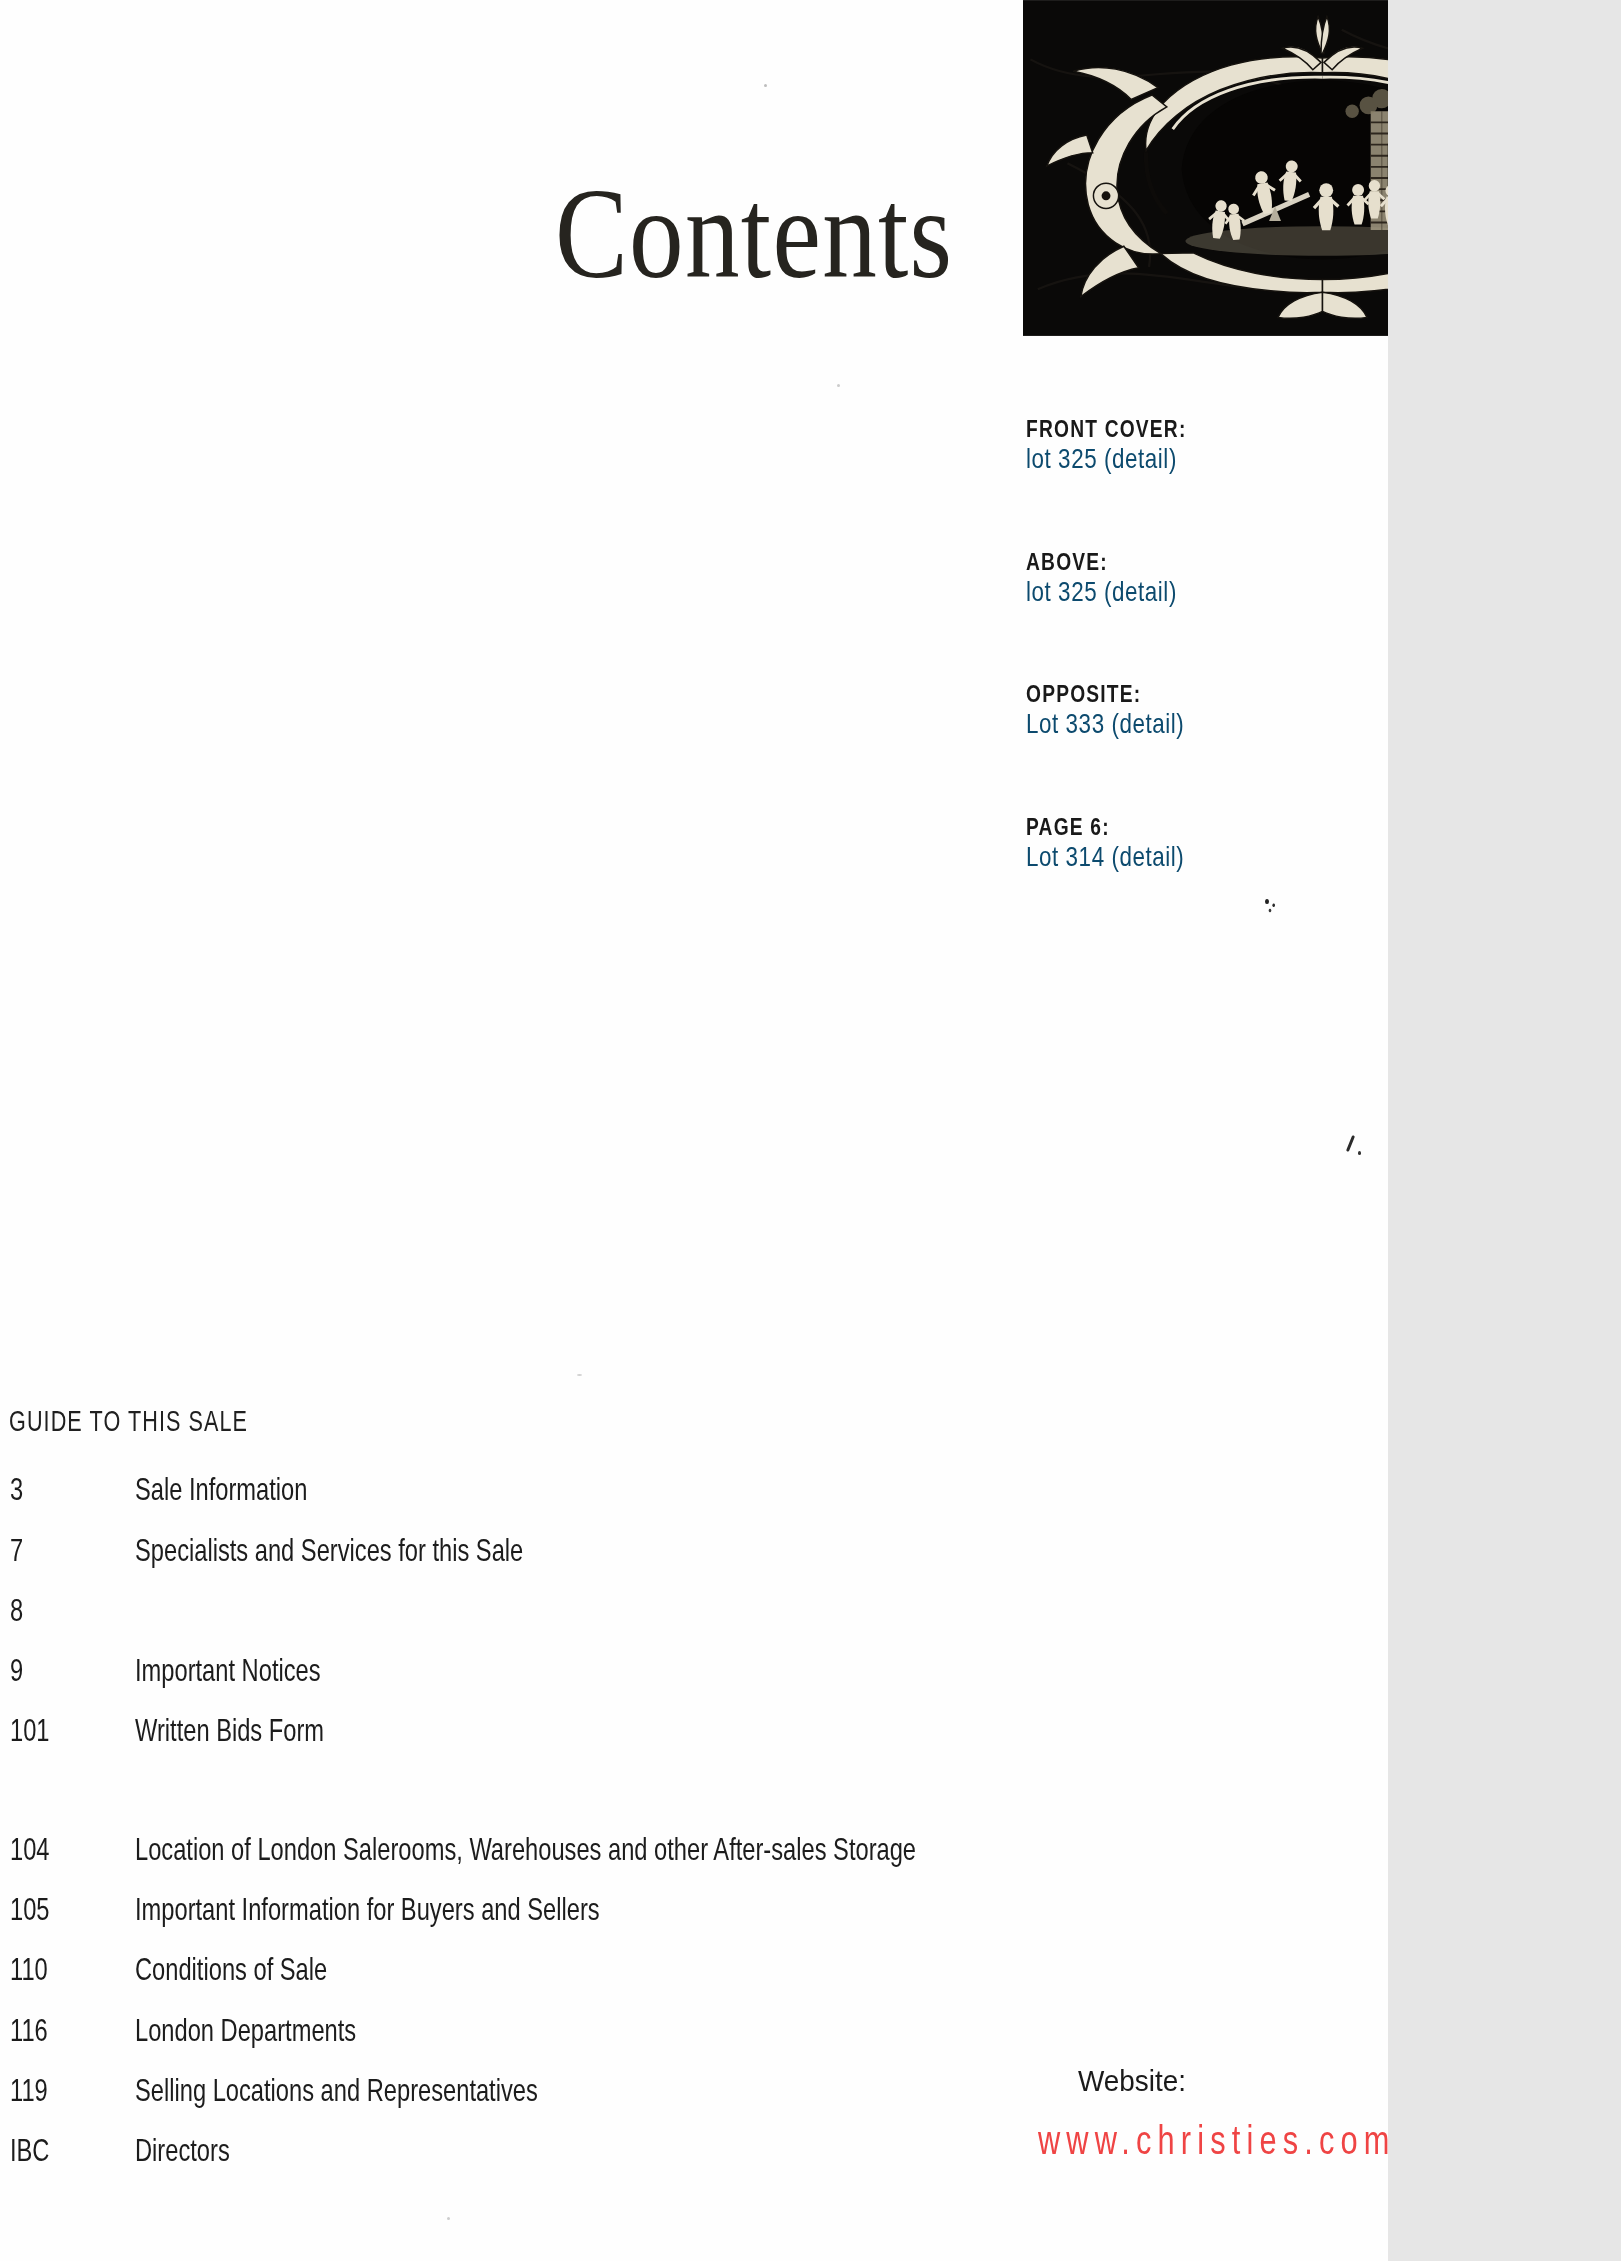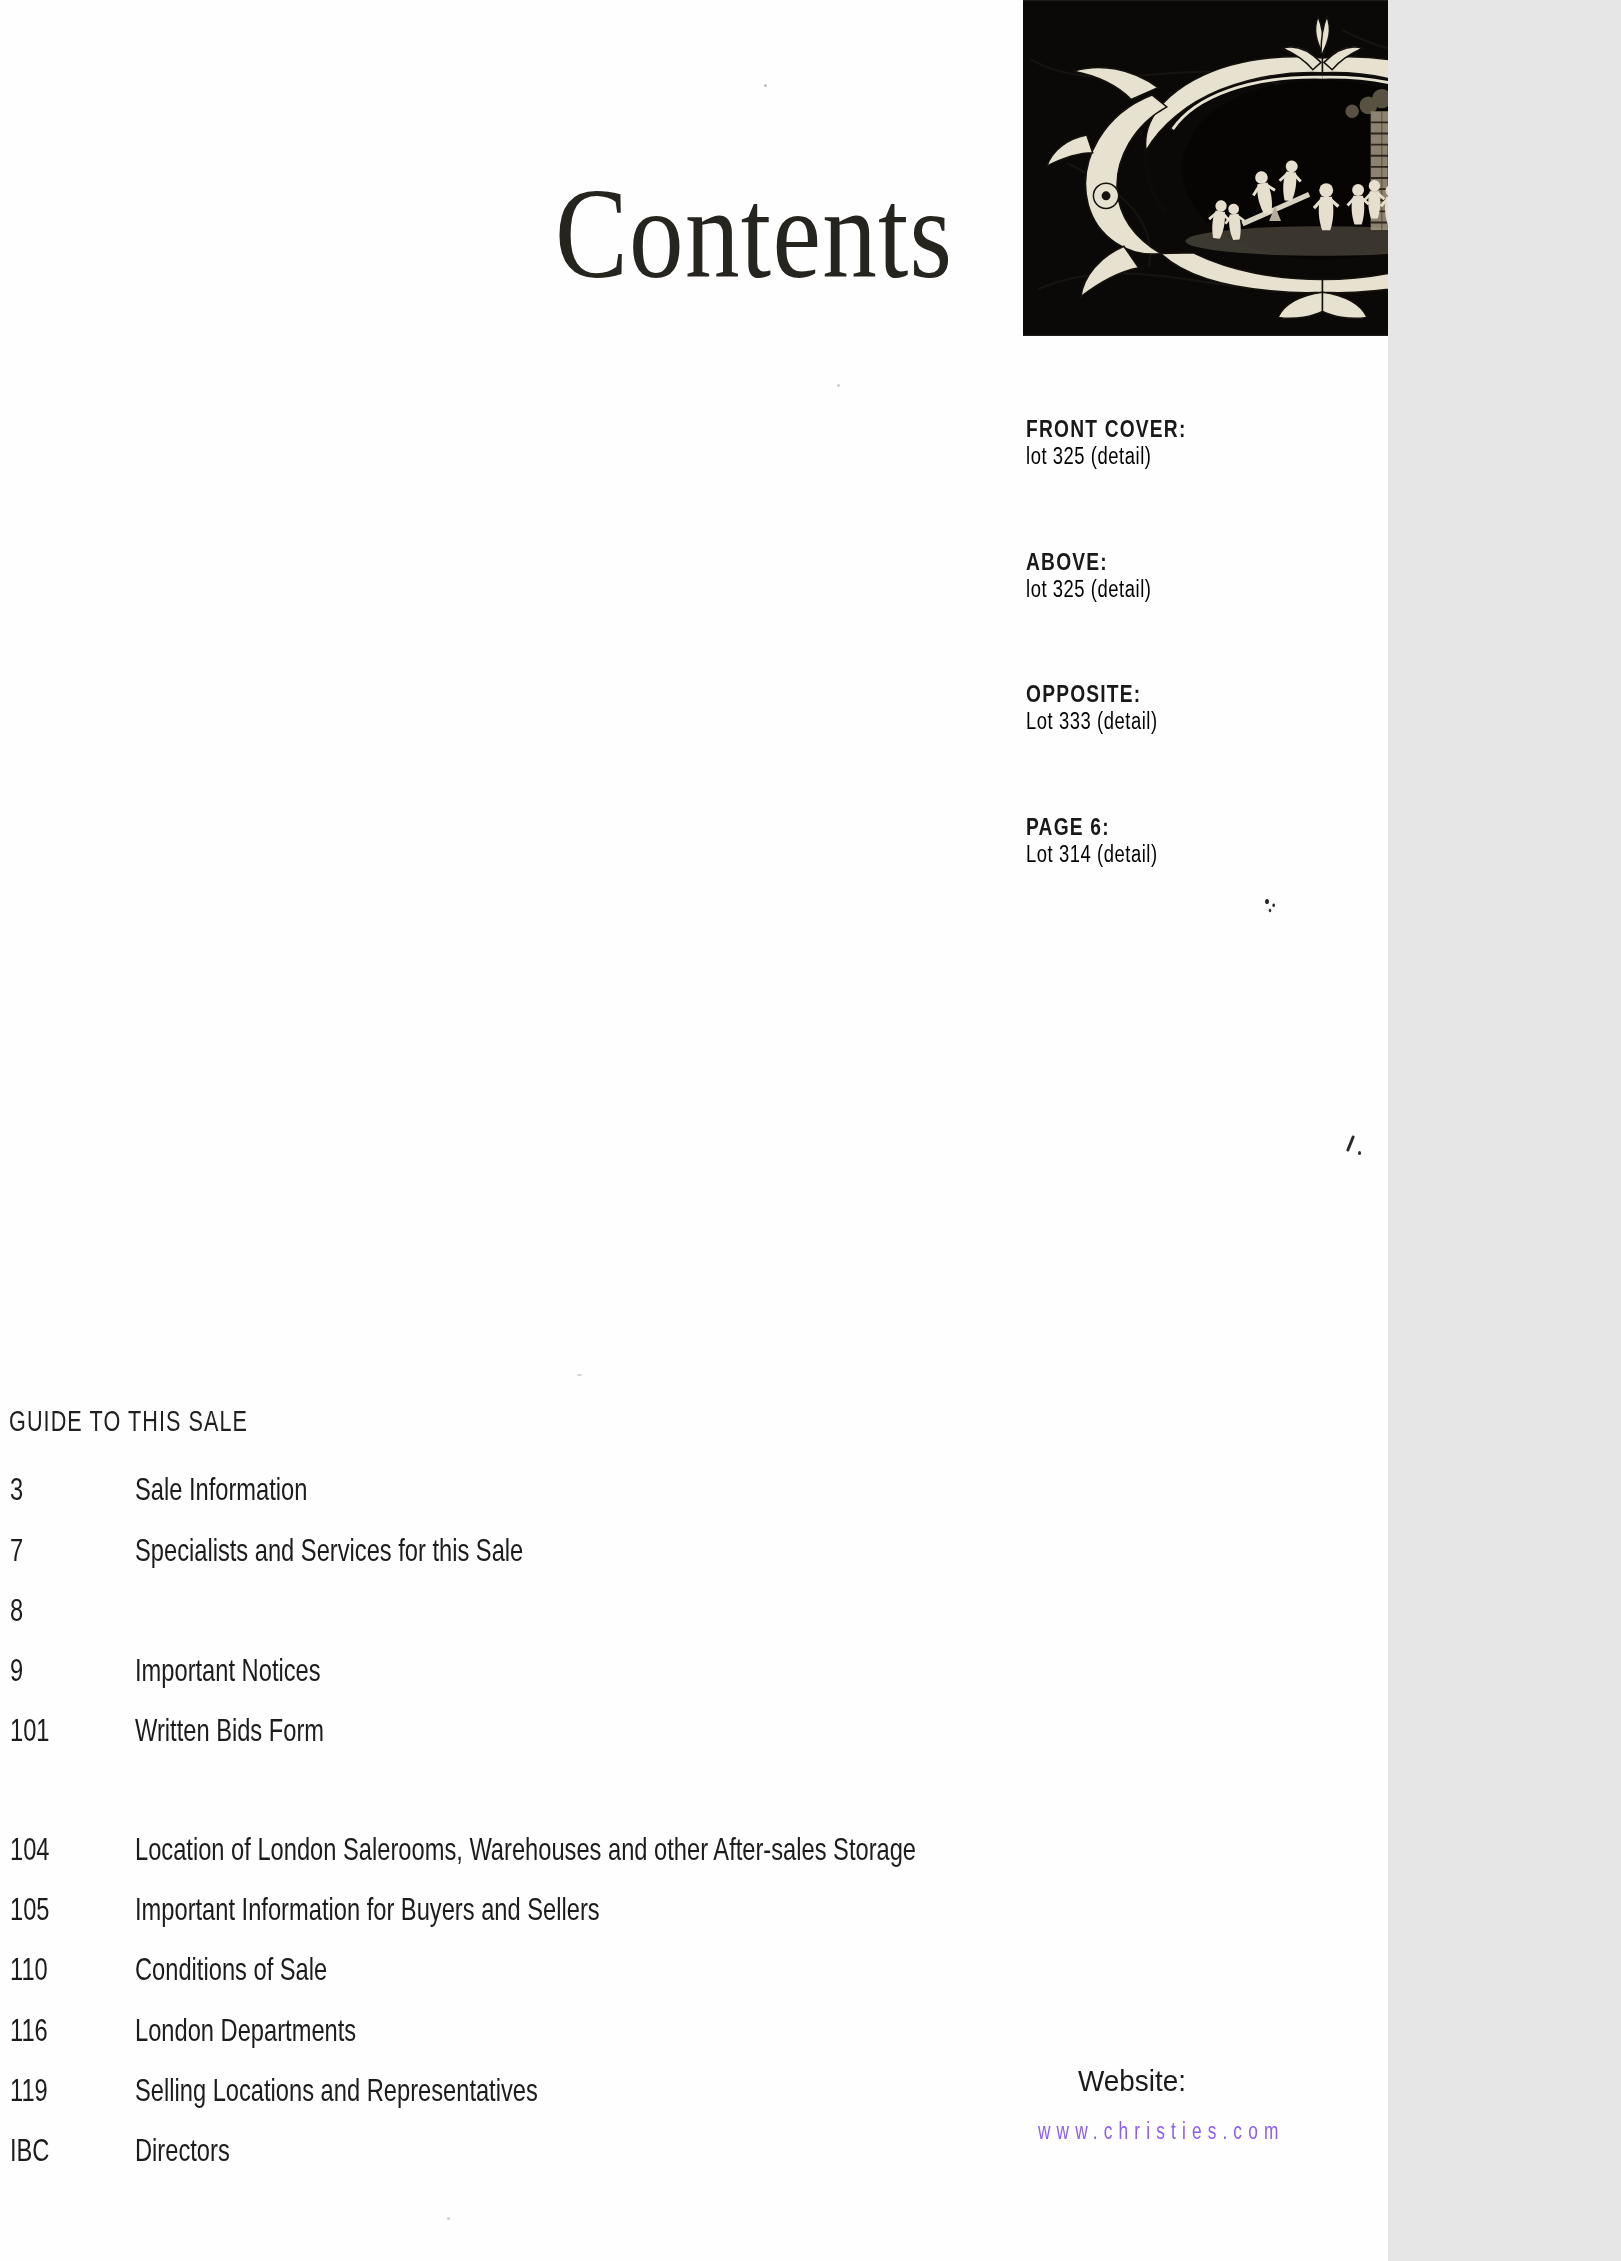--- a/index.html
+++ b/index.html
@@ -17,27 +17,27 @@
   .sx93{transform:scaleX(.93);}
   .sx75{transform:scaleX(.75);}
 
   .title{
     font-family:"Liberation Serif",serif;
     font-size:130px;line-height:1;font-weight:400;
     letter-spacing:1.5px;color:#26241f;margin:0;
   }
   .artwork{width:599px;height:336px;}
   .cap-label{font-size:24px;line-height:1;font-weight:bold;letter-spacing:1.5px;color:#191919;}
-  .cap-detail{font-size:23px;line-height:1;letter-spacing:0.7px;margin-top:4.4px;color:#000000;}
+  .cap-detail{font-size:28px;line-height:1;letter-spacing:0.7px;margin-top:4.4px;color:#0c4a6e;}
   .guide-h{font-size:30px;line-height:1;letter-spacing:1.5px;color:#202020;}
   .toc-row{left:0;width:100%;height:32px;font-size:32px;line-height:1;}
   .toc-num{position:absolute;top:0;left:10.4px;}
   .toc-title{position:absolute;top:0;left:135px;}
   .website-label{font-size:30px;line-height:1;color:#1a1a1a;}
-  .website-url{font-size:23px;line-height:1;letter-spacing:8.2px;color:#8b5cf6;}
+  .website-url{font-size:41px;line-height:1;letter-spacing:8.2px;color:#ef4444;}
   .folio{font-size:22px;line-height:1;color:#111;}
 
   .speck{position:absolute;border-radius:50%;}
 </style>
 </head>
 <body>
 
 <div id="page">
 
   <h1 class="abs title" style="left:555px;top:168px;">

